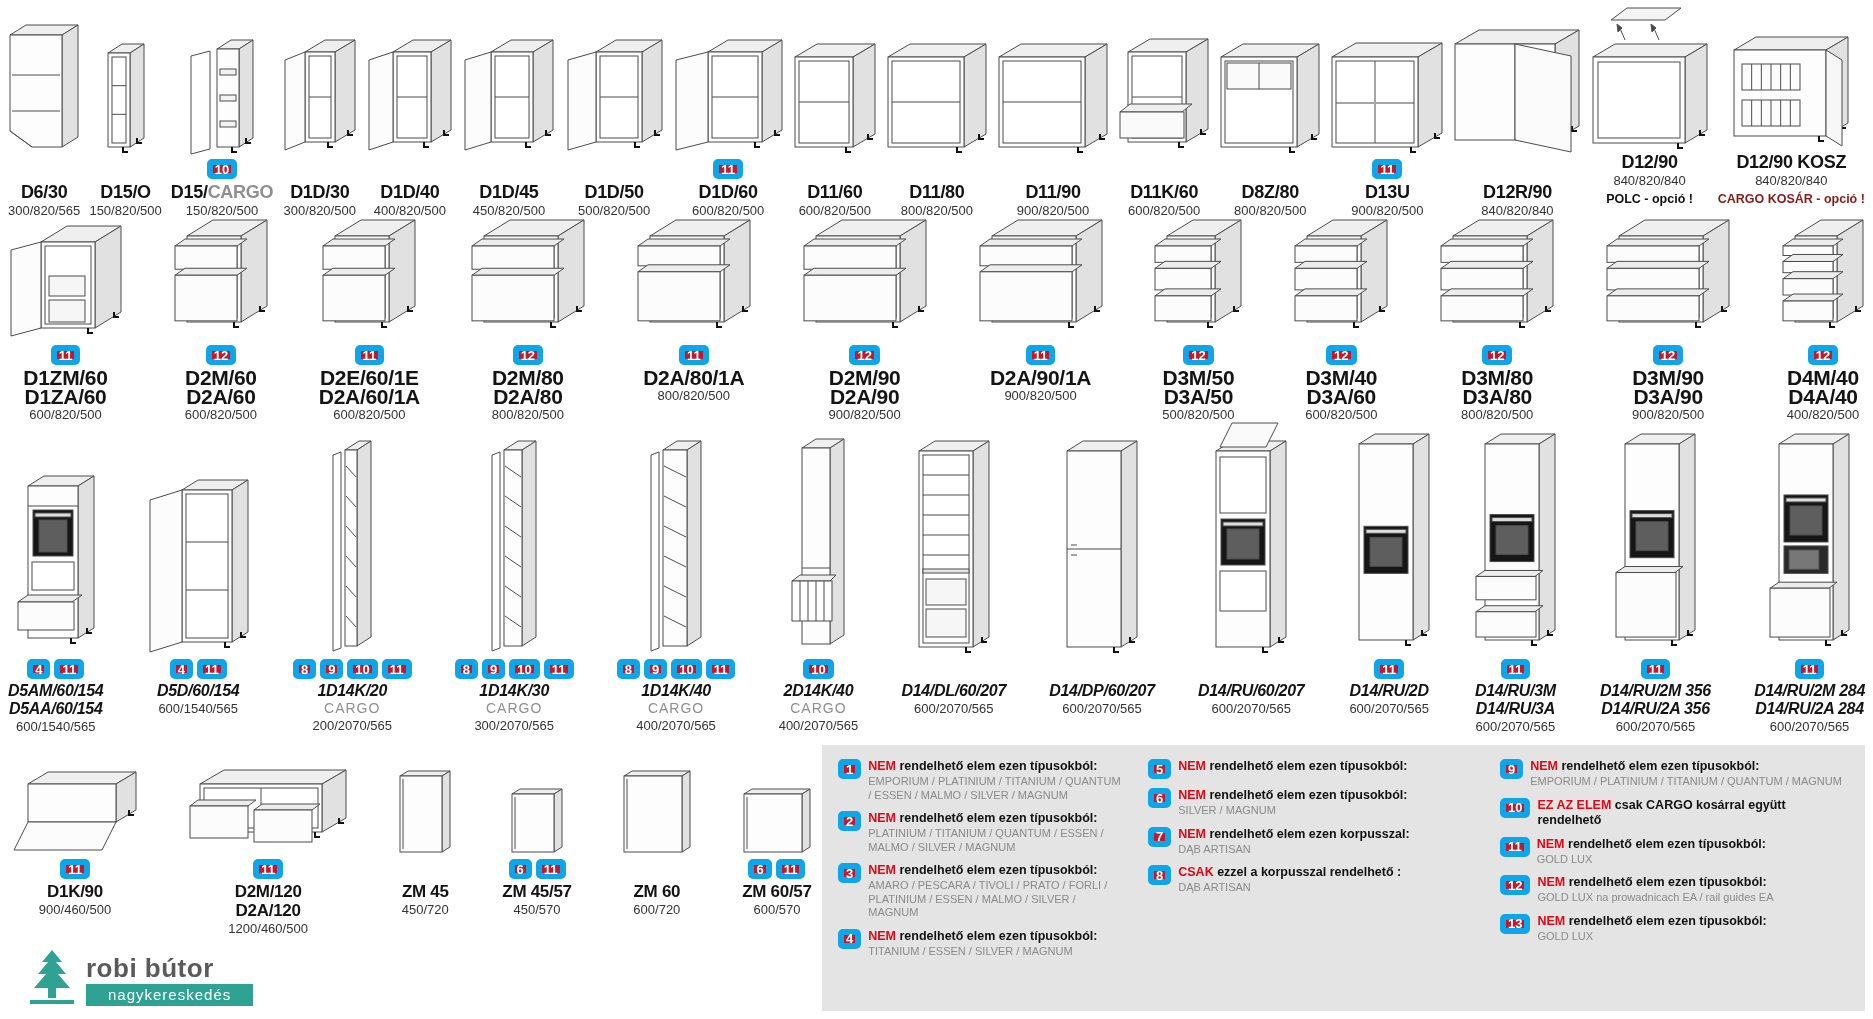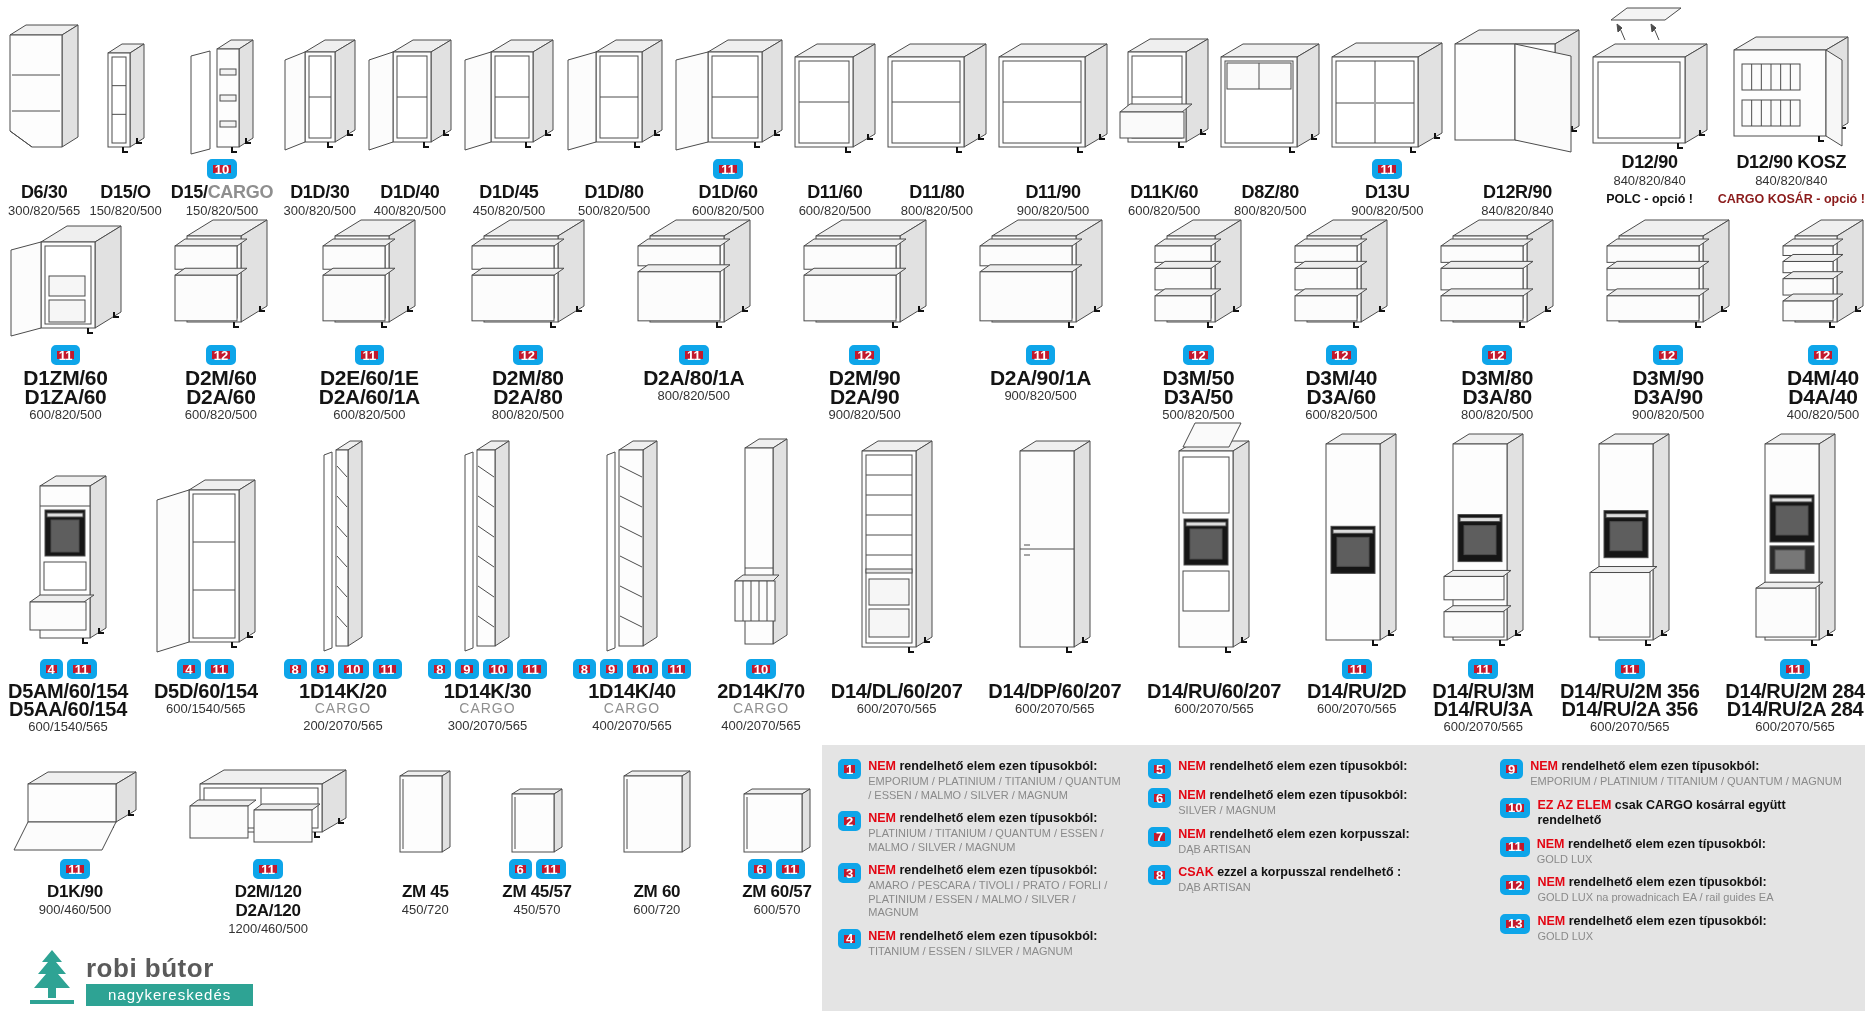--- a/index.html
+++ b/index.html
@@ -17,21 +17,21 @@
   #row3 .draw{height:226px;}
   #row4 .draw{height:114px;}
   .item.top{align-self:flex-start;}
   #row1 .item.top .draw{height:146px;}
   .badges{height:22px;display:flex;gap:4px;align-items:center;justify-content:center;margin:2px 0 2px;}
   .badge{min-width:20px;height:20px;padding:0 2px;border-radius:5px;background:#c2192d;border:6px solid #0ea5e9;
          color:#fff;font-size:13px;font-weight:bold;display:inline-flex;align-items:center;justify-content:center;box-sizing:border-box;}
   .nm{font-weight:bold;color:#141414;text-align:center;letter-spacing:-0.3px;}
   #row1 .nm{font-size:18px;line-height:20px;}
   #row2 .nm{font-size:21px;line-height:19px;}
-  #row3 .nm{font-size:20px;line-height:18px;}
+  #row3 .nm{font-size:16px;line-height:18px;font-style:italic;}
   #row4 .nm{font-size:17px;line-height:19px;}
   .nm .gray{color:#8f8f8f;font-weight:bold;}
   .sub{font-size:14px;color:#8f8f8f;letter-spacing:1px;text-align:center;line-height:17px;}
   .dims{font-size:13px;color:#333;text-align:center;line-height:16px;margin-top:1px;}
   .note{font-size:12.5px;font-weight:bold;text-align:center;margin-top:3px;color:#111;}
   .note.red{color:#8a1a1a;}
   
   #legend{position:absolute;left:822px;top:745px;width:1043px;height:266px;background:#e4e4e4;
           box-sizing:border-box;padding:14px 12px 8px 16px;display:flex;gap:22px;}
   .lcol{display:flex;flex-direction:column;}
@@ -188,21 +188,21 @@
             <path d="M 39 102 v5 h5" stroke="#111" stroke-width="2" fill="none"></path>
             <path d="M 59 90 v5 h5" stroke="#111" stroke-width="2" fill="none"></path>
             <rect x="4" y="16" width="38" height="82" fill="#fff" stroke="#4c4c4c" stroke-width="1"></rect>
             <line x1="4" y1="57" x2="42" y2="57" stroke="#4c4c4c" stroke-width="1"></line>
             <polygon points="-28,20 0,12 0,102 -28,110" fill="#fcfcfc" stroke="#4c4c4c" stroke-width="1"></polygon>
           </g>
         </svg>
       </div>
       <div class="badges"></div>
       <div class="nm">
-        <div>D1D/80</div>
+        <div>D1D/50</div>
       </div>
       <div class="dims">500/820/500</div>
     </div>
     <div class="item">
       <div class="draw">
         <svg width="111" height="118">
           <g transform="translate(35,2)">
             <polygon points="0,12 20,0 74,0 54,12" fill="#efefef" stroke="#4c4c4c" stroke-width="1"></polygon>
             <polygon points="54,12 74,0 74,90 54,102" fill="#e1e1e1" stroke="#4c4c4c" stroke-width="1"></polygon>
             <rect x="0" y="12" width="54" height="90" fill="#fdfdfd" stroke="#4c4c4c" stroke-width="1"></rect>
@@ -904,21 +904,21 @@
             <line x1="6" y1="142" x2="6" y2="182" stroke="#4c4c4c" stroke-width="1"></line>
             <line x1="14" y1="142" x2="14" y2="182" stroke="#4c4c4c" stroke-width="1"></line>
             <line x1="22" y1="142" x2="22" y2="182" stroke="#4c4c4c" stroke-width="1"></line>
           </g>
         </svg>
       </div>
       <div class="badges">
         <span class="badge">10</span>
       </div>
       <div class="nm">
-        <div>2D14K/70</div>
+        <div>2D14K/40</div>
       </div>
       <div class="sub">CARGO</div>
       <div class="dims">400/2070/565</div>
     </div>
     <div class="item">
       <div class="draw">
         <svg width="74" height="217">
           <g transform="translate(2,2)">
             <polygon points="0,10 16,0 70,0 54,10" fill="#efefef" stroke="#4c4c4c" stroke-width="1"></polygon>
             <polygon points="54,10 70,0 70,196 54,206" fill="#e1e1e1" stroke="#4c4c4c" stroke-width="1"></polygon>

